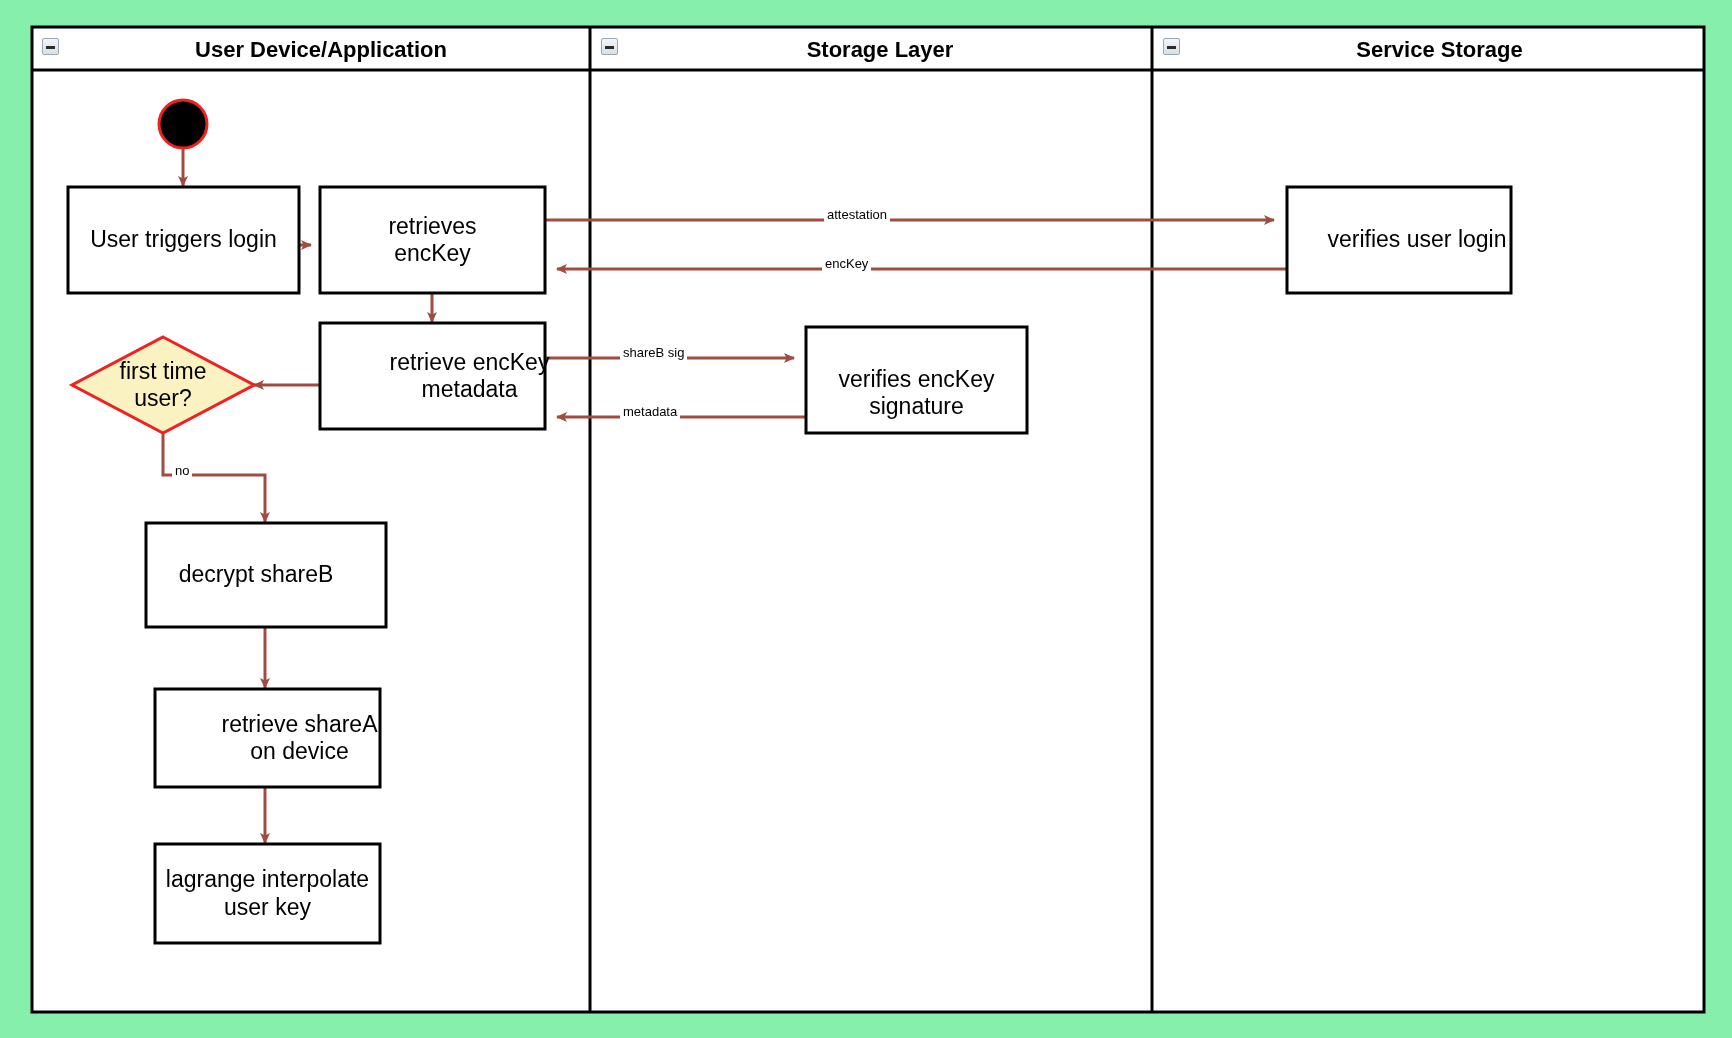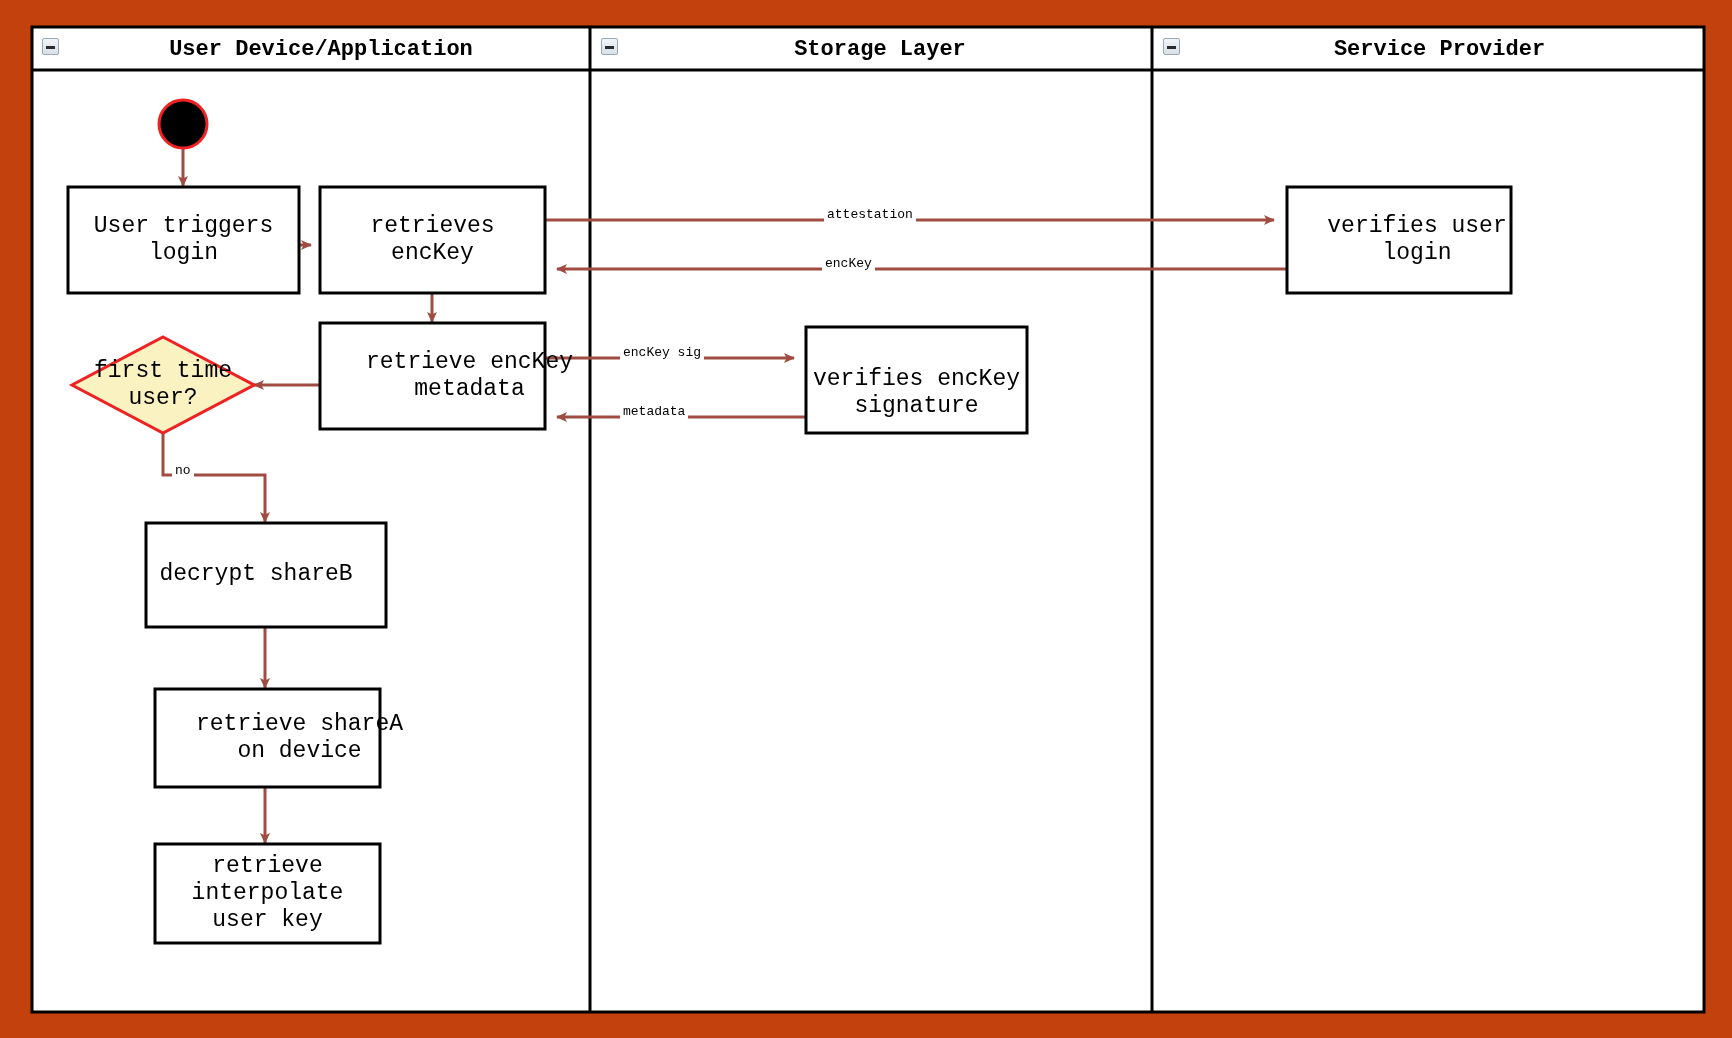--- a/index.html
+++ b/index.html
@@ -5,23 +5,22 @@
   html, body {
     margin: 0;
     padding: 0;
     background: #ffffff;
     font-family: "Liberation Sans", sans-serif;
   }
   #canvas {
     position: relative;
     width: 1732px;
     height: 1038px;
-    background: #c2410c;
+    background: #86efac;
     overflow: hidden;
-    font-family: Liberation Mono, monospace;
   }
   svg.layer {
     position: absolute;
     top: 0;
     left: 0;
     width: 1732px;
     height: 1038px;
   }
   .lane-header-label {
     position: absolute;
@@ -155,49 +154,49 @@
     </g>
   </svg>
 
   <div class="collapse-icon" style="left:42px; top:38px;"></div>
   <div class="lane-header-label" style="left:66px; top:37px; width:510px;">User Device/Application</div>
 
   <div class="collapse-icon" style="left:601px; top:38px;"></div>
   <div class="lane-header-label" style="left:625px; top:37px; width:510px;">Storage Layer</div>
 
   <div class="collapse-icon" style="left:1163px; top:38px;"></div>
-  <div class="lane-header-label" style="left:1187px; top:37px; width:505px;">Service Provider</div>
+  <div class="lane-header-label" style="left:1187px; top:37px; width:505px;">Service Storage</div>
 
   <div class="node-label" style="left:68px; top:187px; width:231px; height:106px;">User triggers login</div>
 
   <div class="node-label" style="left:320px; top:187px; width:225px; height:106px;">retrieves
 encKey</div>
 
   <div class="node-label" style="left:320px; top:323px; width:225px; height:106px;margin-left:37px;">retrieve encKey
 metadata</div>
 
   <div class="node-label" style="left:77px; top:337px; width:172px; height:96px;">first time
 user?</div>
 
   <div class="node-label" style="left:136px; top:523px; width:240px; height:104px;">decrypt shareB</div>
 
   <div class="node-label" style="left:155px; top:689px; width:225px; height:98px;margin-left:32px;">retrieve shareA
 on device</div>
 
-  <div class="node-label" style="left:153px; top:844px; width:229px; height:99px;">retrieve interpolate
+  <div class="node-label" style="left:153px; top:844px; width:229px; height:99px;">lagrange interpolate
 user key</div>
 
   <div class="node-label" style="left:1287px; top:187px; width:224px; height:106px;margin-left:18px;">verifies user login</div>
 
   <div class="node-label" style="left:806px; top:327px; width:221px; height:132px;">verifies encKey
 signature</div>
 
   <div class="edge-label" style="left:824px; top:207px;">attestation</div>
 
   <div class="edge-label" style="left:822px; top:256px;">encKey</div>
 
-  <div class="edge-label" style="left:620px; top:345px;">encKey sig</div>
+  <div class="edge-label" style="left:620px; top:345px;">shareB sig</div>
 
   <div class="edge-label" style="left:620px; top:404px;">metadata</div>
 
   <div class="edge-label" style="left:172px; top:463px;">no</div>
 
 </div>
 
 </body></html>

